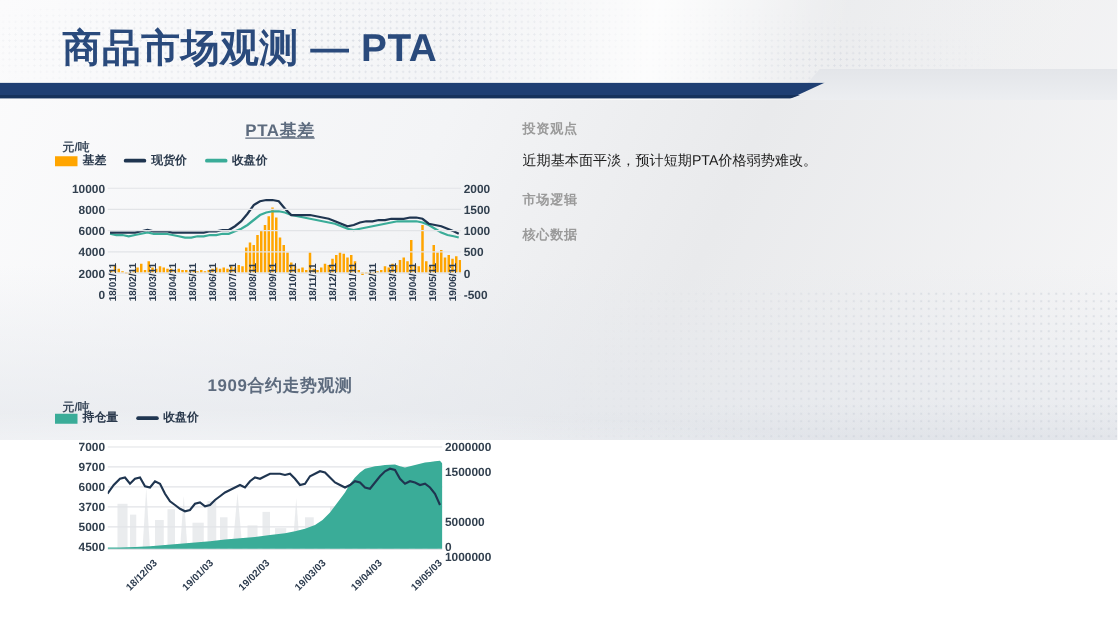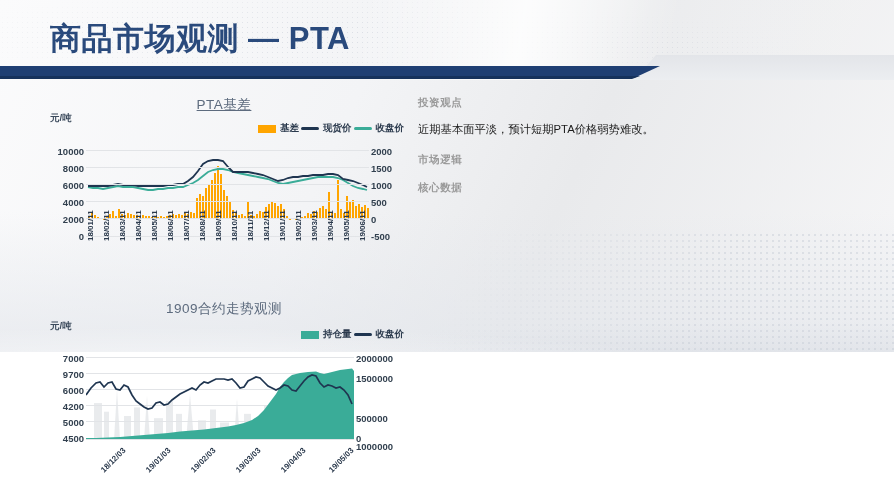--- a/index.html
+++ b/index.html
@@ -65,26 +65,26 @@
     background-size: 6px 6px;
     opacity:.45;
     -webkit-mask-image: linear-gradient(115deg, transparent 18%, #000 62%);
     mask-image: linear-gradient(115deg, transparent 18%, #000 62%);
     pointer-events:none;
   }
 
   
   .chart { position: absolute; }
   .chart-title {
-    text-align: center; font-size: 13.5px; font-weight: normal;
+    text-align: center; font-size: 13.5px; font-weight: bold;
     color: #5d6b7e; text-decoration: underline; letter-spacing:.5px;
   }
   .chart-title.plain { text-decoration: none; color:#5d6b7e; }
   .axis-unit { position:absolute; font-size: 9.5px; color: #3b4a5c; font-weight:600;}
-  .legend { display:flex; justify-content:flex-end; gap:2px; align-items:center; }
+  .legend { display:flex; justify-content:flex-start; gap:14px; align-items:center; }
   .legend-item { display:flex; align-items:center; gap:4px; font-size:9.5px; color:#2b3a4d; font-weight:700;}
   .lg-box { width:18px; height:8px; display:block; }
   .lg-line { width:18px; height:3px; display:block; border-radius:2px;}
   .ytick { position:absolute; font-size:9.5px; color:#32404f; font-weight:600; white-space:nowrap;}
   .ytick.l { text-align:right; }
   .ytick.r { text-align:left; }
   .plot { position:absolute; overflow:hidden; }
   .xlab-v {
     position:absolute; font-size:8px; color:#2b3a4d; font-weight:600;
     transform-origin: left top; transform: rotate(-90deg);
@@ -238,21 +238,21 @@
       </div>
       <div class="legend-item">
         <span class="lg-line" style="background:#1f3550;"></span>
         <span>收盘价</span>
       </div>
     </div>
 
     <div class="ytick l" style="left:-4px; top:53px;  width:44px;">7000</div>
     <div class="ytick l" style="left:-4px; top:69px;  width:44px;">9700</div>
     <div class="ytick l" style="left:-4px; top:85px;  width:44px;">6000</div>
-    <div class="ytick l" style="left:-4px; top:101px; width:44px;">4200</div>
+    <div class="ytick l" style="left:-4px; top:101px; width:44px;">3700</div>
     <div class="ytick l" style="left:-4px; top:117px; width:44px;">5000</div>
     <div class="ytick l" style="left:-4px; top:133px; width:44px;">4500</div>
 
     <div class="ytick r" style="left:312px; top:53px;">2000000</div>
     <div class="ytick r" style="left:312px; top:73px;">1500000</div>
     <div class="ytick r" style="left:312px; top:93px;margin-top:48px;">1000000</div>
     <div class="ytick r" style="left:312px; top:113px;">500000</div>
     <div class="ytick r" style="left:312px; top:133px;">0</div>
 
     <div class="plot" style="left:42px; top:57px; width:268px; height:83px;">

